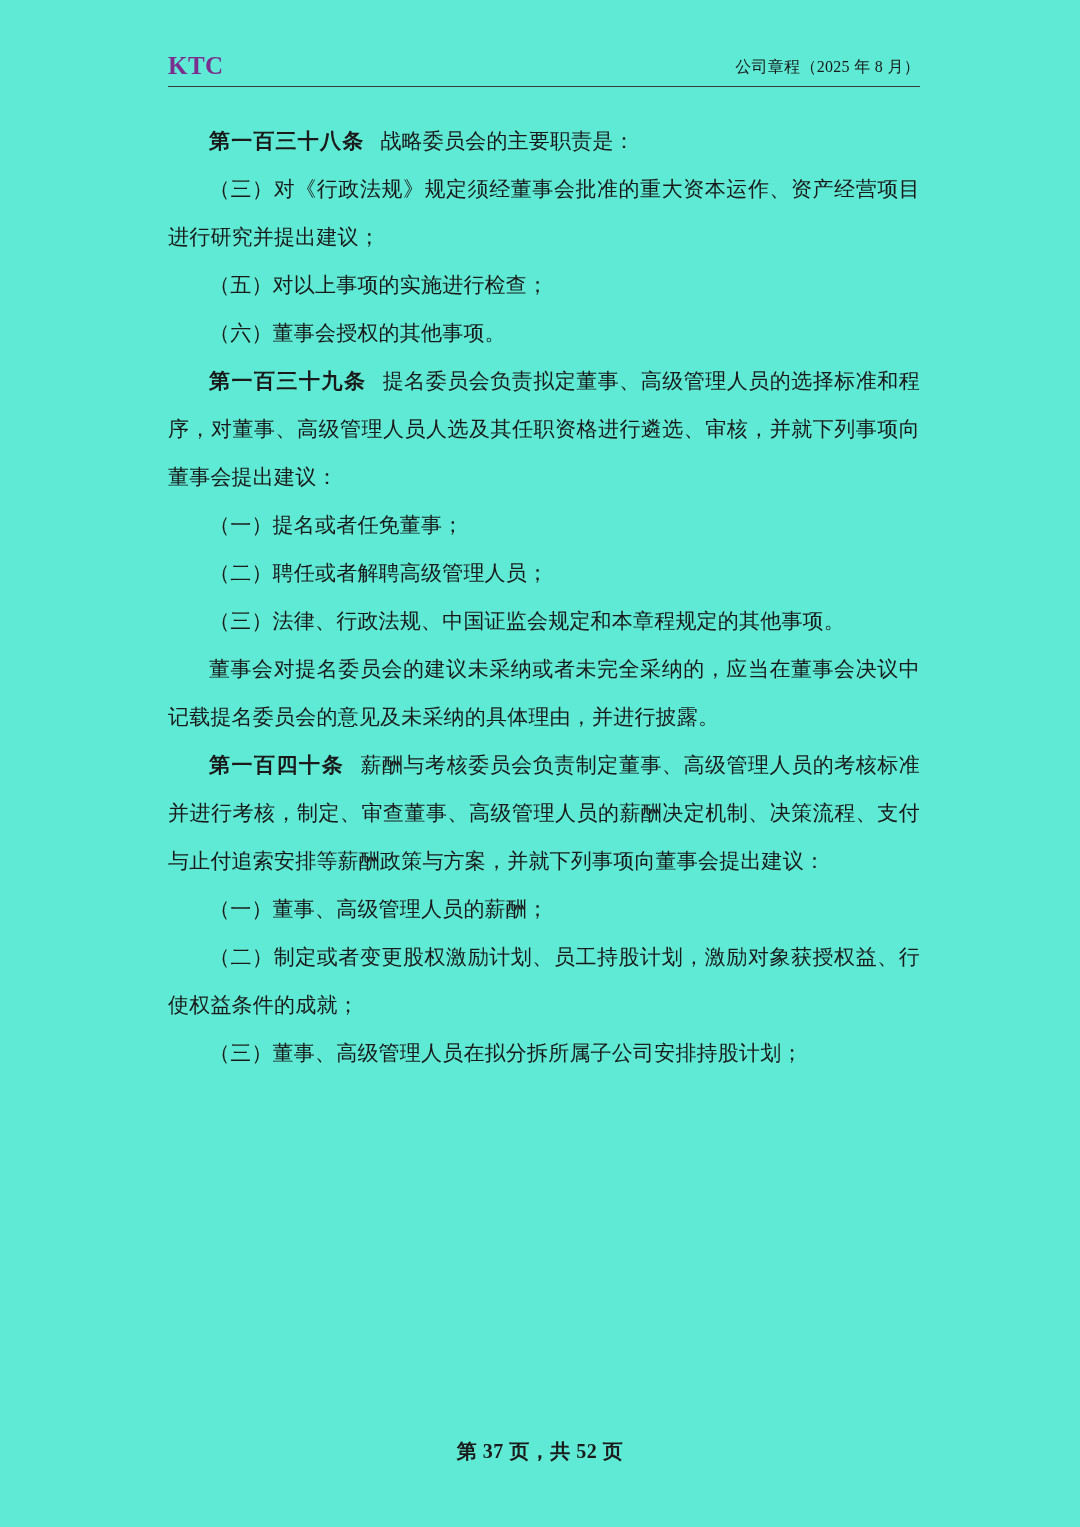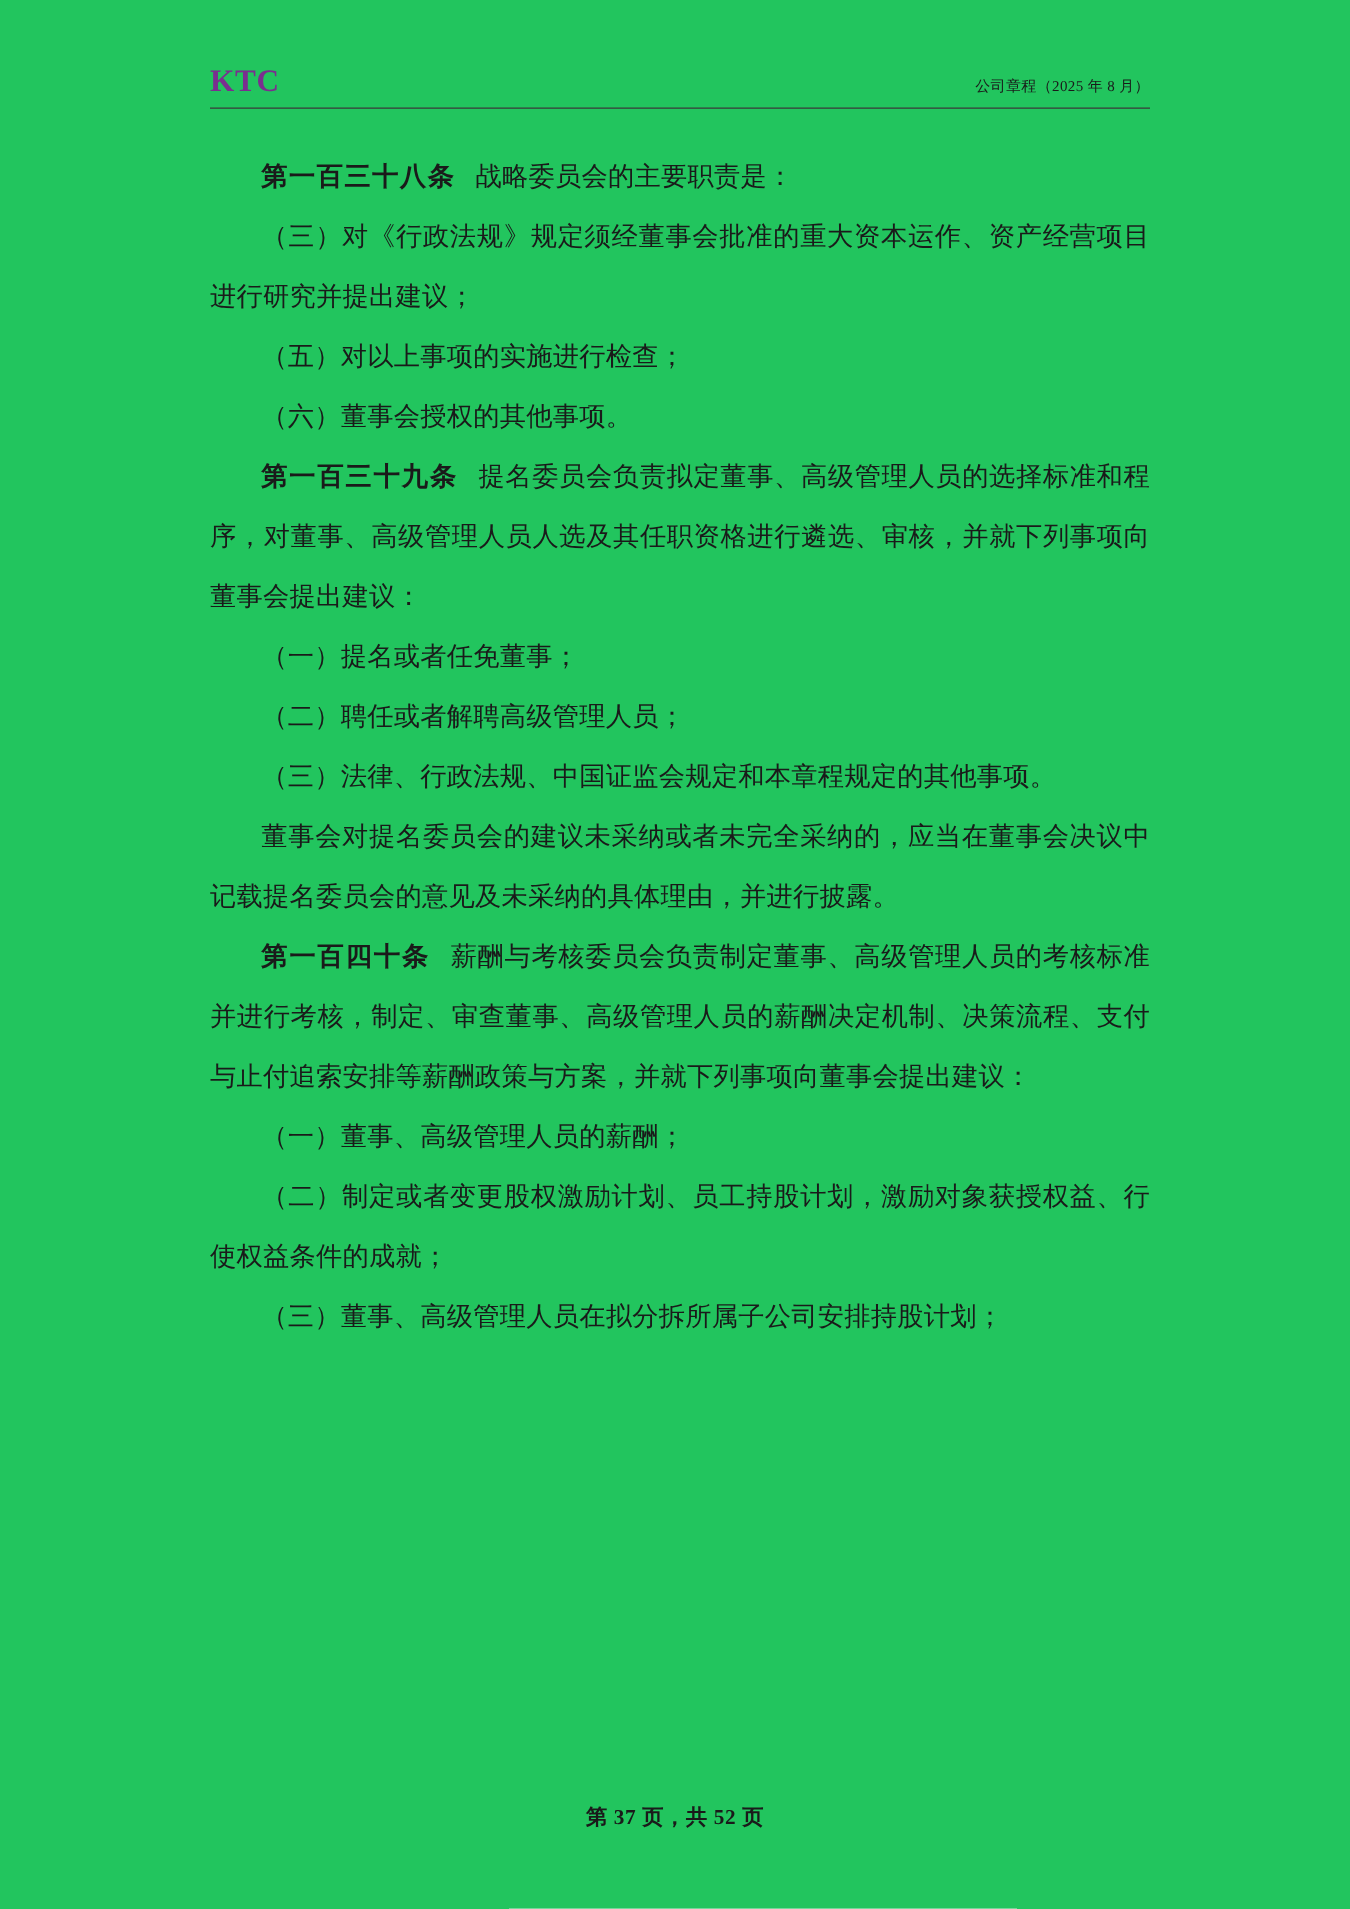--- a/index.html
+++ b/index.html
@@ -3,21 +3,21 @@
 <meta charset="utf-8">
 <style>
   html, body {
     margin: 0;
     padding: 0;
     background: #f2f2f2;
   }
   .page {
     width: 1080px;
     height: 1527px;
-    background: #22c55e;
+    background: #5eead4;
     position: relative;
     margin: 0 auto;
     box-sizing: border-box;
     font-family: "Liberation Serif", "DejaVu Serif", serif;
     color: #1a1a1a;
     overflow: hidden;
   }
   .content {
     position: absolute;
     left: 168px;
@@ -32,21 +32,21 @@
     border-bottom: 1.5px solid #3a3a3a;
   }
   .brand {
     font-family: "Liberation Serif", "DejaVu Serif", serif;
     font-weight: bold;
     font-size: 25px;
     letter-spacing: 0.5px;
     color: #7a2f8f;
   }
   .header-right {
-    font-size: 12px;
+    font-size: 16px;
     color: #1a1a1a;
     letter-spacing: 0.3px;
     padding-bottom: 2px;
   }
   .body-text {
     margin-top: 30px;
   }
   p {
     margin: 0 0 0 0;
     font-size: 21px;
@@ -68,21 +68,21 @@
   p.article .art-gap {
     display: inline-block;
     width: 16px;
   }
   .footer {
     position: absolute;
     left: 0;
     right: 0;
     bottom: 62px;
     text-align: center;
-    font-size: 17px;
+    font-size: 20px;
     font-weight: bold;
     letter-spacing: 0.5px;
     color: #1a1a1a;
   }
 </style>
 </head>
 <body>
 
 <div class="page">
 

